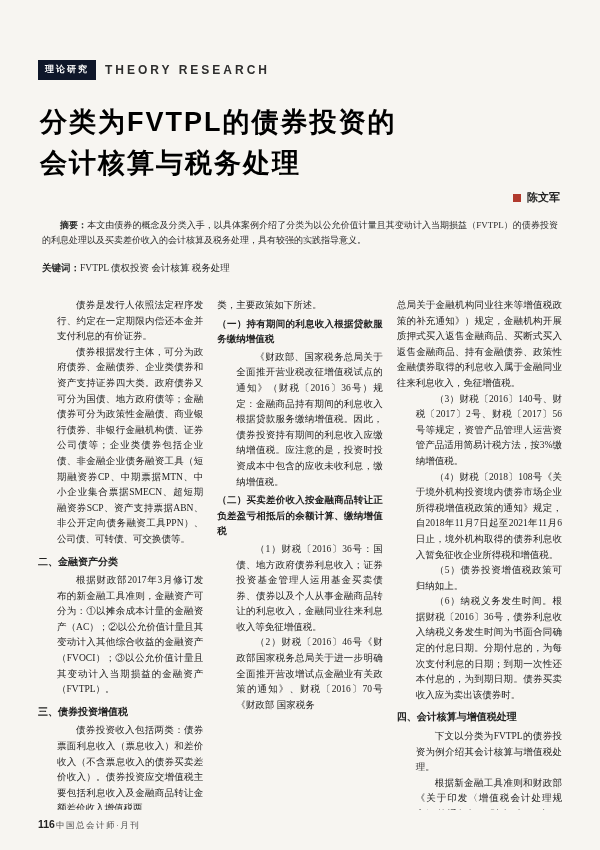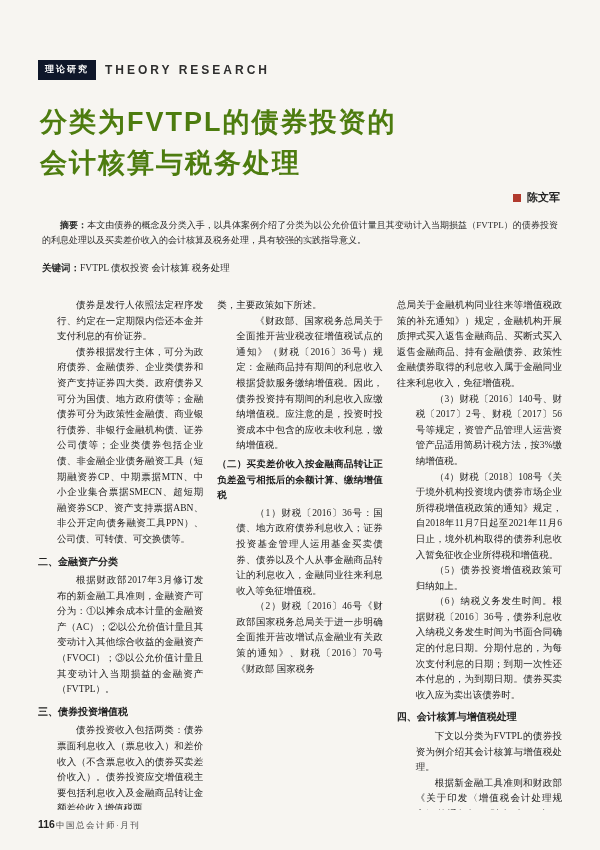--- a/index.html
+++ b/index.html
@@ -21,21 +21,21 @@
     font-family: "Liberation Sans", sans-serif;
   }
   .tag-en {
     font-size: 12px; letter-spacing: 3px; color: #2e2e2e; font-weight: bold;
     font-family: "Liberation Sans", sans-serif;
   }
 
   .title {
     position: absolute; left: 40px; top: 102px;
     font-size: 27px; font-weight: bold; line-height: 41px;
-    letter-spacing: 2px; color: #4d7c0f;
+    letter-spacing: 2px; color: #000000;
     font-family: "Liberation Sans", sans-serif;
   }
 
   .author {
     position: absolute; right: 40px; top: 190px;
     font-size: 11px; display: flex; align-items: center; gap: 6px;
     font-family: "Liberation Sans", sans-serif; font-weight: bold; color: #222;
   }
   .author-sq { width: 8px; height: 8px; background: #b13a2e; display: inline-block; }
 
@@ -93,20 +93,21 @@
     <div class="col">
         <div class="p">债券是发行人依照法定程序发行、约定在一定期限内偿还本金并支付利息的有价证券。</div>
         <div class="p">债券根据发行主体，可分为政府债券、金融债券、企业类债券和资产支持证券四大类。政府债券又可分为国债、地方政府债等；金融债券可分为政策性金融债、商业银行债券、非银行金融机构债、证券公司债等；企业类债券包括企业债、非金融企业债务融资工具（短期融资券CP、中期票据MTN、中小企业集合票据SMECN、超短期融资券SCP、资产支持票据ABN、非公开定向债务融资工具PPN）、公司债、可转债、可交换债等。</div>
         <div class="h1">二、金融资产分类</div>
         <div class="p">根据财政部2017年3月修订发布的新金融工具准则，金融资产可分为：①以摊余成本计量的金融资产（AC）；②以公允价值计量且其变动计入其他综合收益的金融资产（FVOCI）；③以公允价值计量且其变动计入当期损益的金融资产（FVTPL）。</div>
         <div class="h1">三、债券投资增值税</div>
         <div class="p">债券投资收入包括两类：债券票面利息收入（票息收入）和差价收入（不含票息收入的债券买卖差价收入）。债券投资应交增值税主要包括利息收入及金融商品转让金额差价收入增值税两</div>
       </div>
     <div class="col">
         <div class="pc">类，主要政策如下所述。</div>
+        <div class="h2">（一）持有期间的利息收入根据贷款服务缴纳增值税</div>
         <div class="p">《财政部、国家税务总局关于全面推开营业税改征增值税试点的通知》（财税〔2016〕36号）规定：金融商品持有期间的利息收入根据贷款服务缴纳增值税。因此，债券投资持有期间的利息收入应缴纳增值税。应注意的是，投资时投资成本中包含的应收未收利息，缴纳增值税。</div>
         <div class="h2">（二）买卖差价收入按金融商品转让正负差盈亏相抵后的余额计算、缴纳增值税</div>
         <div class="p">（1）财税〔2016〕36号：国债、地方政府债券利息收入；证券投资基金管理人运用基金买卖债券、债券以及个人从事金融商品转让的利息收入，金融同业往来利息收入等免征增值税。</div>
         <div class="p">（2）财税〔2016〕46号《财政部国家税务总局关于进一步明确全面推开营改增试点金融业有关政策的通知》、财税〔2016〕70号《财政部 国家税务</div>
       </div>
     <div class="col">
         <div class="pc">总局关于金融机构同业往来等增值税政策的补充通知》）规定，金融机构开展质押式买入返售金融商品、买断式买入返售金融商品、持有金融债券、政策性金融债券取得的利息收入属于金融同业往来利息收入，免征增值税。</div>
         <div class="p">（3）财税〔2016〕140号、财税〔2017〕2号、财税〔2017〕56号等规定，资管产品管理人运营资管产品适用简易计税方法，按3%缴纳增值税。</div>
         <div class="p">（4）财税〔2018〕108号《关于境外机构投资境内债券市场企业所得税增值税政策的通知》规定，自2018年11月7日起至2021年11月6日止，境外机构取得的债券利息收入暂免征收企业所得税和增值税。</div>
         <div class="p">（5）债券投资增值税政策可归纳如上。</div>

